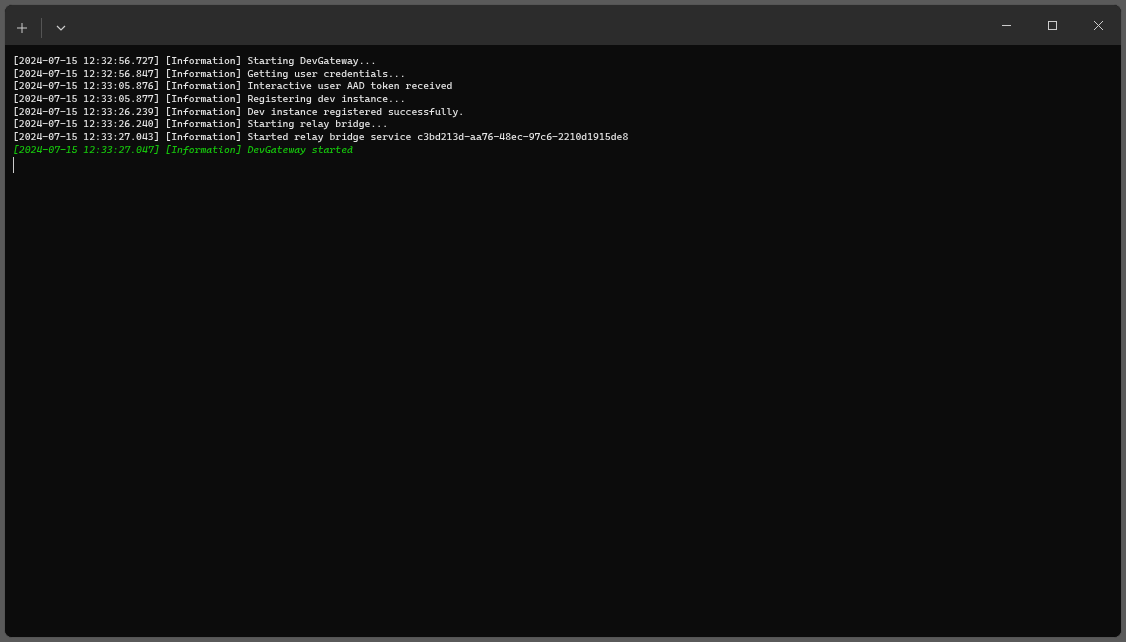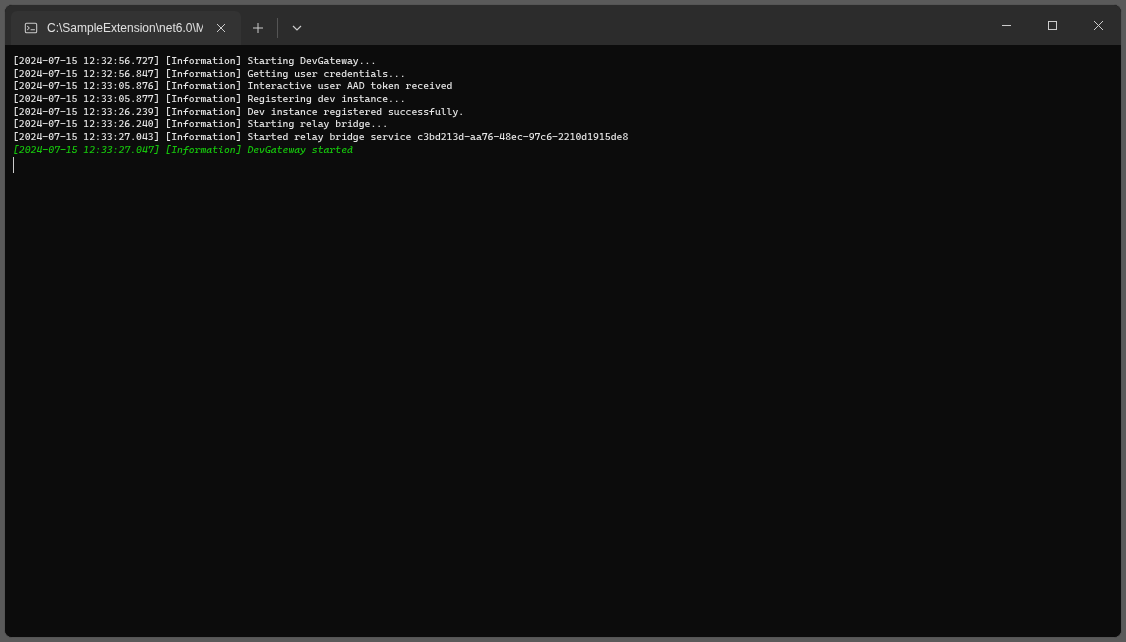--- a/index.html
+++ b/index.html
@@ -131,34 +131,20 @@
     margin-left: 0px;
   }
   svg { display: block; }
 </style>
 </head>
 <body>
 
 <div class="window">
 
   <div class="titlebar">
-    <div class="tab">
-      <span class="tab-icon">
-        <svg width="14" height="14" viewBox="0 0 16 16" fill="none" stroke="currentColor" stroke-width="1.2">
-          <rect x="1.5" y="2.5" width="13" height="11" rx="1.5"></rect>
-          <path d="M4 6l2 2-2 2M8 10h4" stroke-linecap="round" stroke-linejoin="round"></path>
-        </svg>
-      </span>
-      <span class="tab-title">C:\SampleExtension\net6.0\M</span>
-      <span class="tab-close">
-        <svg width="10" height="10" viewBox="0 0 10 10" stroke="currentColor" stroke-width="1">
-          <path d="M1 1l8 8M9 1l-8 8"></path>
-        </svg>
-      </span>
-    </div>
 
     <div class="titlebar-actions">
       <div class="titlebar-btn">
         <svg width="12" height="12" viewBox="0 0 12 12" stroke="currentColor" stroke-width="1">
           <path d="M6 1v10M1 6h10"></path>
         </svg>
       </div>
       <div class="titlebar-divider"></div>
       <div class="titlebar-btn">
         <svg width="10" height="10" viewBox="0 0 10 10" stroke="currentColor" stroke-width="1.2" fill="none">

